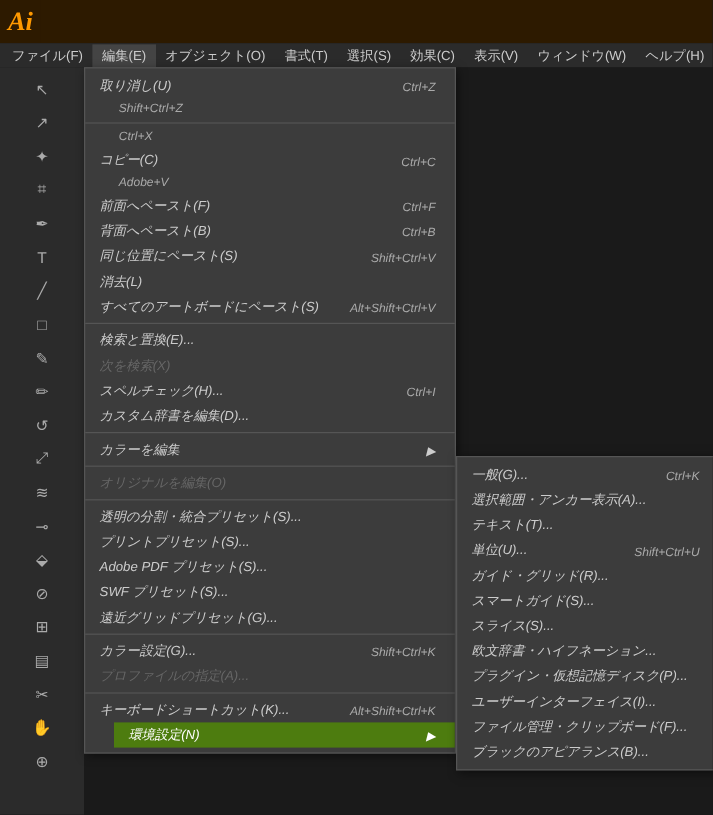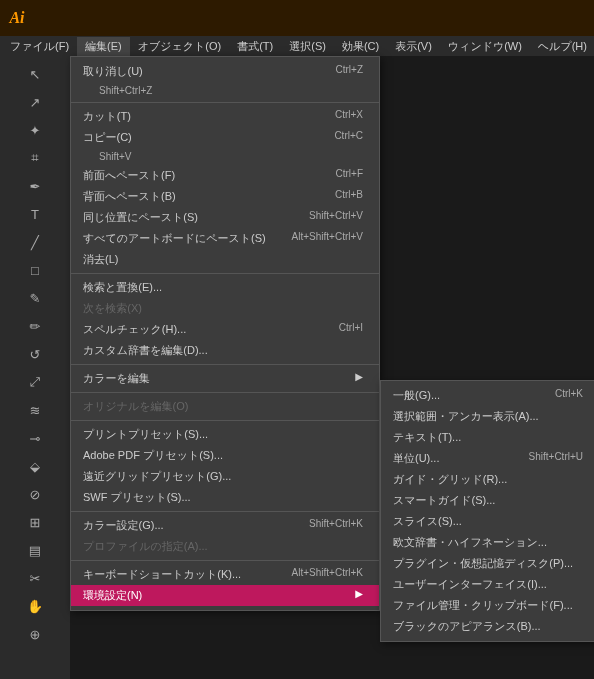--- a/index.html
+++ b/index.html
@@ -29,21 +29,21 @@
       position: relative;
     }
 
     .ai-logo {
       width: 34px;
       height: 36px;
       background: #2d1a00;
       display: flex;
       align-items: center;
       justify-content: center;
-      font-size: 16px;
+      font-size: 22px;
       font-weight: bold;
       font-style: italic;
       color: #ff9900;
       font-family: Georgia, serif;
     }
 
     
     .menu-bar {
       width: 100%;
       height: 20px;
@@ -102,36 +102,38 @@
       background: #3c3c3c;
       border: 1px solid #555555;
       padding: 4px 0;
       z-index: 100;
       box-shadow: 2px 2px 8px rgba(0,0,0,0.5);
     }
 
     .menu-row {
       display: flex;
       justify-content: space-between;
-      align-items: flex-start;
+      align-items: flex-end;
       padding: 3px 16px 3px 12px;
       cursor: pointer;
       font-size: 11px;
       color: #cccccc;
       white-space: nowrap;
+      font-style: italic;
     }
 
     .menu-row.disabled {
       color: #666666;
       cursor: default;
     }
 
     .menu-row.highlighted {
-      background: #be185d;
+      background: #4d7c0f;
       color: white;
+      margin-left: 24px;
     }
 
     .menu-row .label {
       flex: 1;
     }
 
     .menu-row .shortcut {
       color: #aaaaaa;
       font-size: 10px;
       margin-left: 16px;
@@ -211,50 +213,49 @@
 <div class="dropdown-menu">
   <div class="menu-row">
     <span class="label">取り消し(U)</span>
     <span class="shortcut">Ctrl+Z</span>
   </div>
   <div class="menu-row">
     <span class="shortcut">Shift+Ctrl+Z</span>
   </div>
   <div class="menu-separator"></div>
   <div class="menu-row">
-    <span class="label">カット(T)</span>
     <span class="shortcut">Ctrl+X</span>
   </div>
   <div class="menu-row">
     <span class="label">コピー(C)</span>
     <span class="shortcut">Ctrl+C</span>
   </div>
   <div class="menu-row">
-    <span class="shortcut">Shift+V</span>
+    <span class="shortcut">Adobe+V</span>
   </div>
   <div class="menu-row">
     <span class="label">前面へペースト(F)</span>
     <span class="shortcut">Ctrl+F</span>
   </div>
   <div class="menu-row">
     <span class="label">背面へペースト(B)</span>
     <span class="shortcut">Ctrl+B</span>
   </div>
   <div class="menu-row">
     <span class="label">同じ位置にペースト(S)</span>
     <span class="shortcut">Shift+Ctrl+V</span>
   </div>
   <div class="menu-row">
+    <span class="label">消去(L)</span>
+    <span class="shortcut"></span>
+  </div>
+  <div class="menu-row">
     <span class="label">すべてのアートボードにペースト(S)</span>
     <span class="shortcut">Alt+Shift+Ctrl+V</span>
   </div>
-  <div class="menu-row">
-    <span class="label">消去(L)</span>
-    <span class="shortcut"></span>
-  </div>
   <div class="menu-separator"></div>
   <div class="menu-row">
     <span class="label">検索と置換(E)...</span>
     <span class="shortcut"></span>
   </div>
   <div class="menu-row disabled">
     <span class="label">次を検索(X)</span>
     <span class="shortcut"></span>
   </div>
   <div class="menu-row">
@@ -270,30 +271,33 @@
     <span class="label">カラーを編集</span>
     <span class="arrow">▶</span>
   </div>
   <div class="menu-separator"></div>
   <div class="menu-row disabled">
     <span class="label">オリジナルを編集(O)</span>
     <span class="shortcut"></span>
   </div>
   <div class="menu-separator"></div>
   <div class="menu-row">
+    <span class="label">透明の分割・統合プリセット(S)...</span>
+  </div>
+  <div class="menu-row">
     <span class="label">プリントプリセット(S)...</span>
   </div>
   <div class="menu-row">
     <span class="label">Adobe PDF プリセット(S)...</span>
   </div>
   <div class="menu-row">
+    <span class="label">SWF プリセット(S)...</span>
+  </div>
+  <div class="menu-row">
     <span class="label">遠近グリッドプリセット(G)...</span>
-  </div>
-  <div class="menu-row">
-    <span class="label">SWF プリセット(S)...</span>
   </div>
   <div class="menu-separator"></div>
   <div class="menu-row">
     <span class="label">カラー設定(G)...</span>
     <span class="shortcut">Shift+Ctrl+K</span>
   </div>
   <div class="menu-row disabled">
     <span class="label">プロファイルの指定(A)...</span>
   </div>
   <div class="menu-separator"></div>

